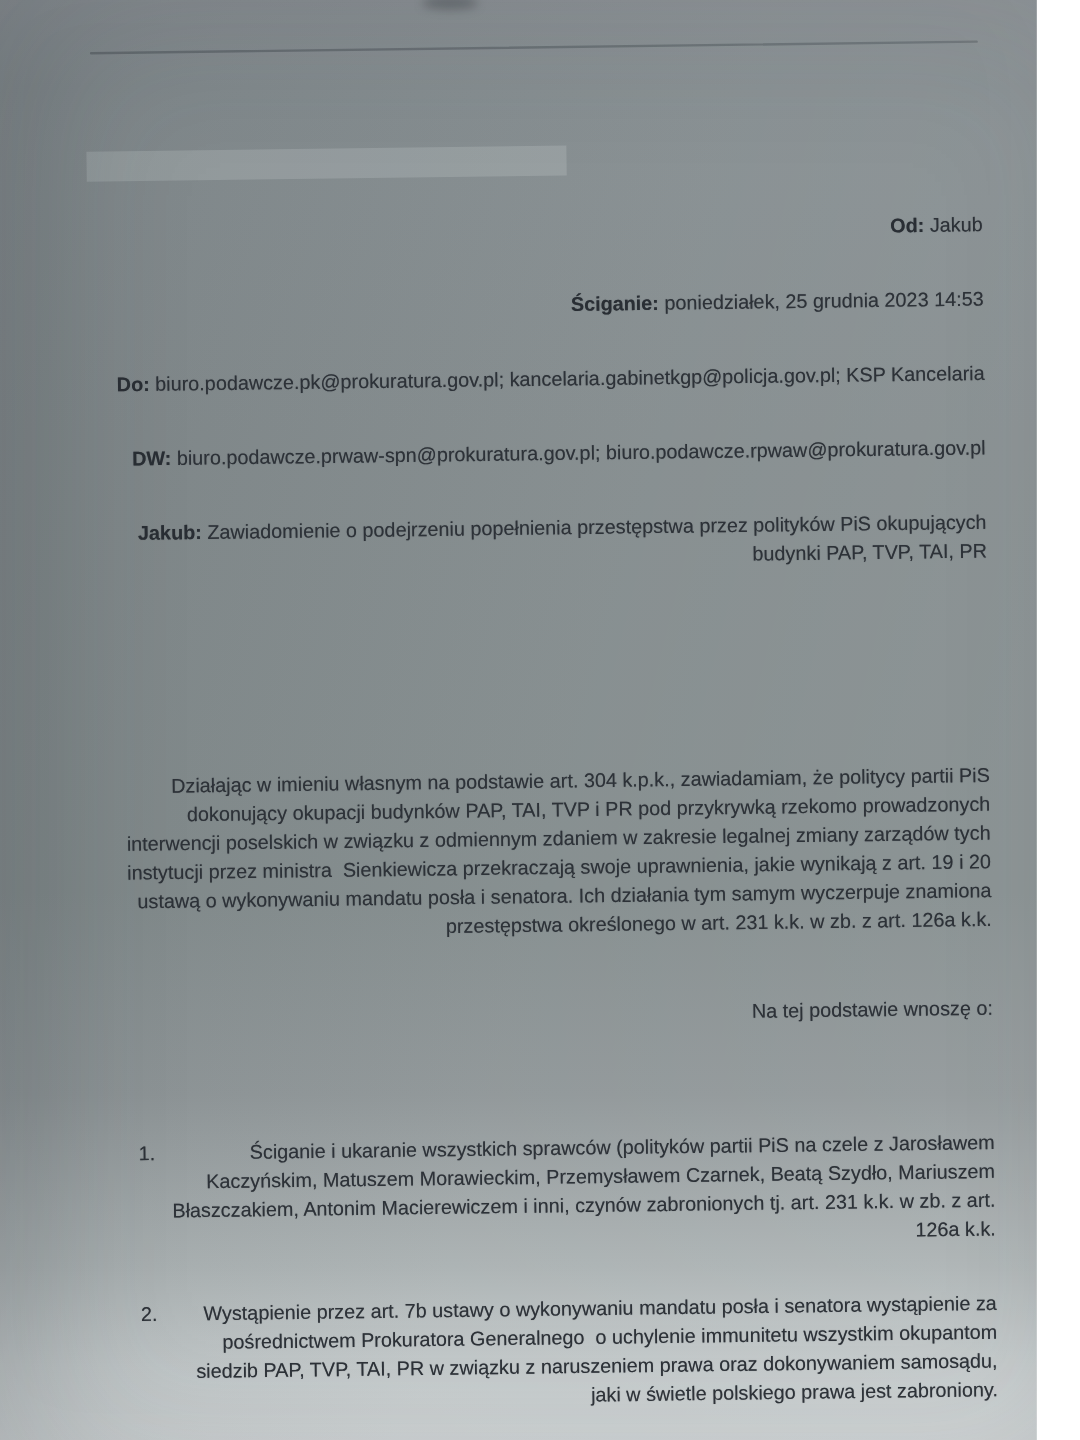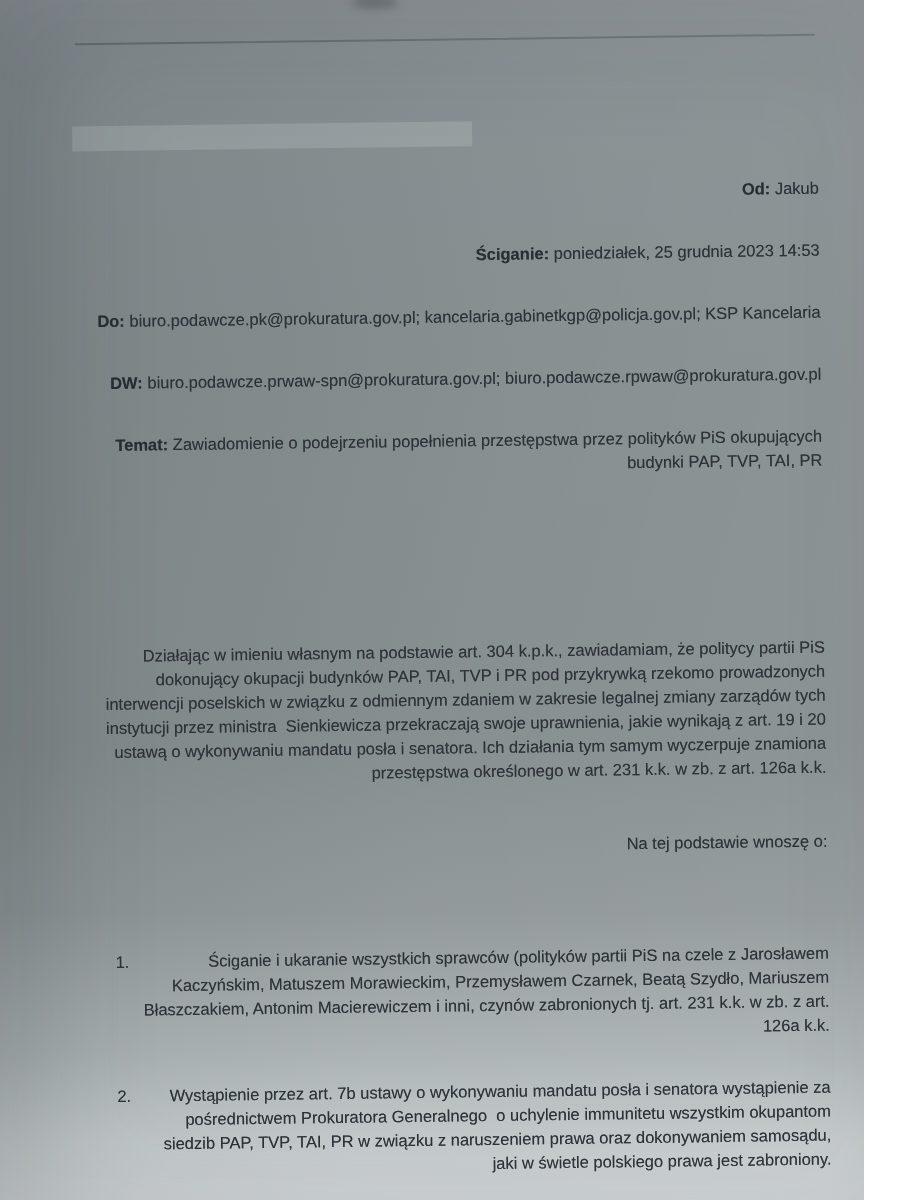--- a/index.html
+++ b/index.html
@@ -70,21 +70,21 @@
 
   <div class="content">
     <div class="sep-line"></div>
 
     <div class="hdr">
       <div class="highlight-band"></div>
       <p><b>Od:</b> <span>Jakub</span></p>
       <p><b>Ściganie:</b> <span>poniedziałek, 25 grudnia 2023 14:53</span></p>
       <p><b>Do:</b> <span>biuro.podawcze.pk@prokuratura.gov.pl; kancelaria.gabinetkgp@policja.gov.pl; KSP Kancelaria</span></p>
       <p><b>DW:</b> <span>biuro.podawcze.prwaw-spn@prokuratura.gov.pl; biuro.podawcze.rpwaw@prokuratura.gov.pl</span></p>
-      <p><b>Temat:</b> <span>Zawiadomienie o podejrzeniu popełnienia przestępstwa przez polityków PiS okupujących budynki PAP, TVP, TAI, PR</span></p>
+      <p><b>Jakub:</b> <span>Zawiadomienie o podejrzeniu popełnienia przestępstwa przez polityków PiS okupujących budynki PAP, TVP, TAI, PR</span></p>
     </div>
 
     <div class="doc">
       <p>Działając w imieniu własnym na podstawie art. 304 k.p.k., zawiadamiam, że politycy partii PiS dokonujący okupacji budynków PAP, TAI, TVP i PR pod przykrywką rzekomo prowadzonych interwencji poselskich w związku z odmiennym zdaniem w zakresie legalnej zmiany zarządów tych instytucji przez ministra  Sienkiewicza przekraczają swoje uprawnienia, jakie wynikają z art. 19 i 20 ustawą o wykonywaniu mandatu posła i senatora. Ich działania tym samym wyczerpuje znamiona przestępstwa określonego w art. 231 k.k. w zb. z art. 126a k.k.</p>
       <p>Na tej podstawie wnoszę o:</p>
       <ol class="claims">
         <li>Ściganie i ukaranie wszystkich sprawców (polityków partii PiS na czele z Jarosławem Kaczyńskim, Matuszem Morawieckim, Przemysławem Czarnek, Beatą Szydło, Mariuszem Błaszczakiem, Antonim Macierewiczem i inni, czynów zabronionych tj. art. 231 k.k. w zb. z art. 126a k.k.</li>
         <li>Wystąpienie przez art. 7b ustawy o wykonywaniu mandatu posła i senatora wystąpienie za pośrednictwem Prokuratora Generalnego  o uchylenie immunitetu wszystkim okupantom siedzib PAP, TVP, TAI, PR w związku z naruszeniem prawa oraz dokonywaniem samosądu, jaki w świetle polskiego prawa jest zabroniony.</li>
       </ol>
       

